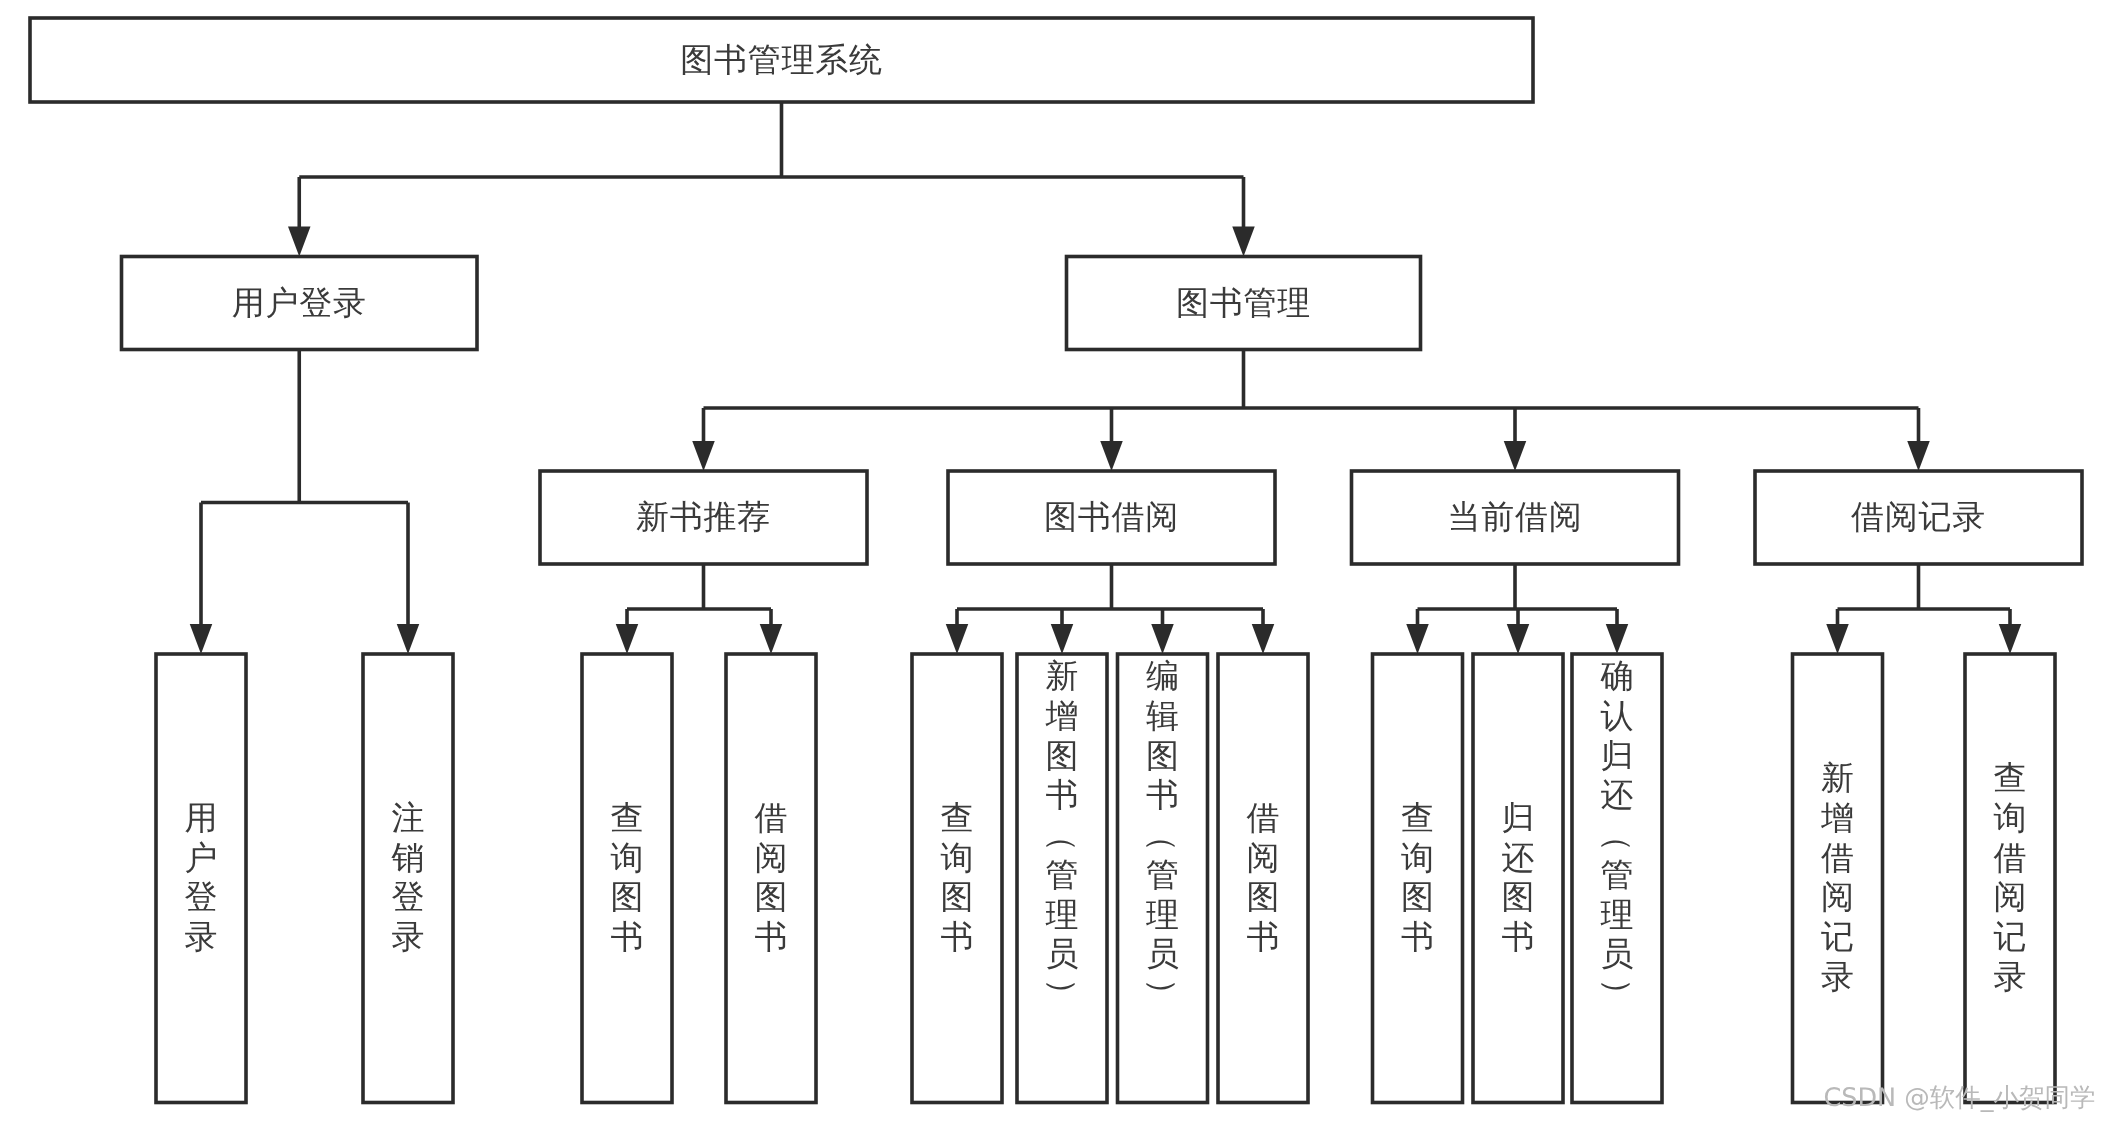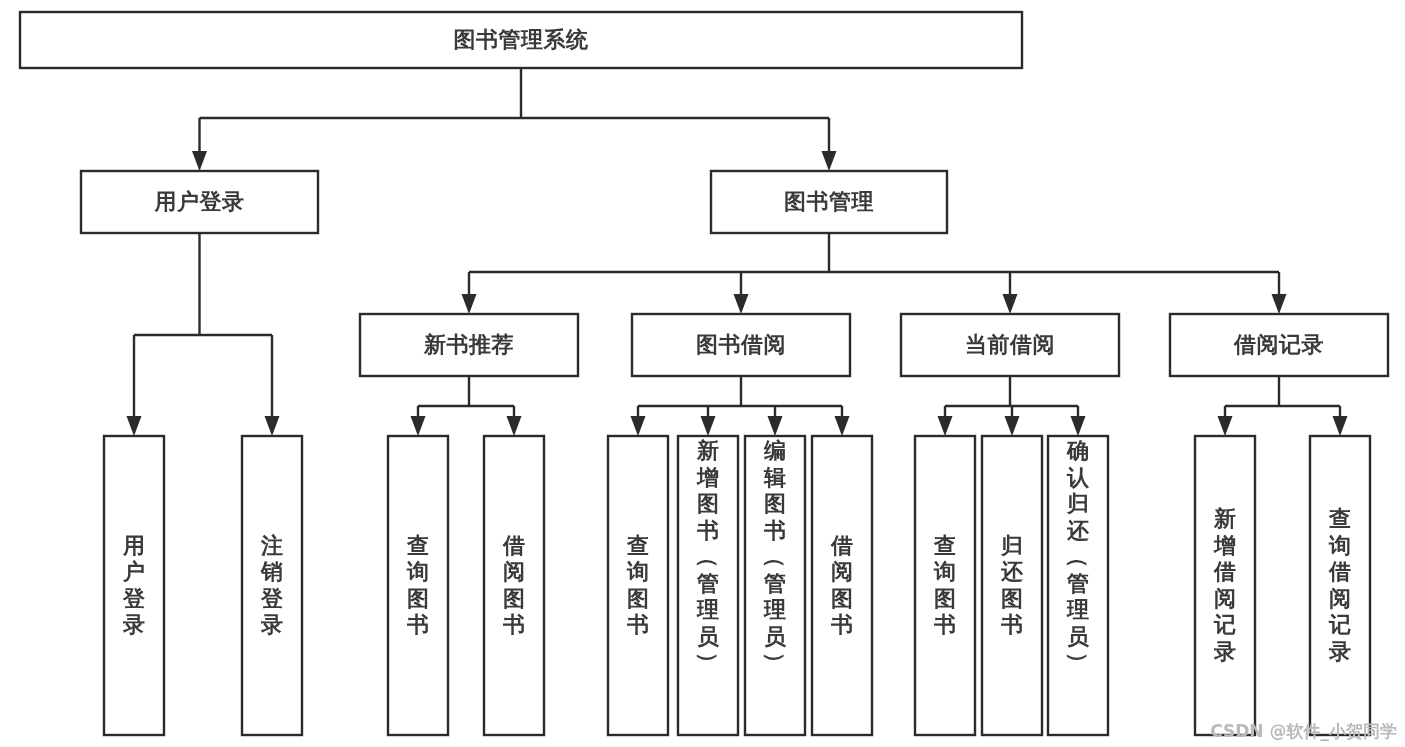--- a/index.html
+++ b/index.html
@@ -12,21 +12,20 @@
     width: 1405px;
     height: 747px;
     font-family: "DejaVu Sans", "Liberation Sans", sans-serif;
     overflow: hidden;
   }
   #diagram-root {
     position: relative;
     width: 1405px;
     height: 747px;
     background: #ffffff;
-    font-weight: bold;
   }
   svg#flowchart {
     display: block;
     width: 1405px;
     height: 747px;
   }
   .node-rect {
     fill: #ffffff;
     stroke: #2b2b2b;
     stroke-width: 2.4;

